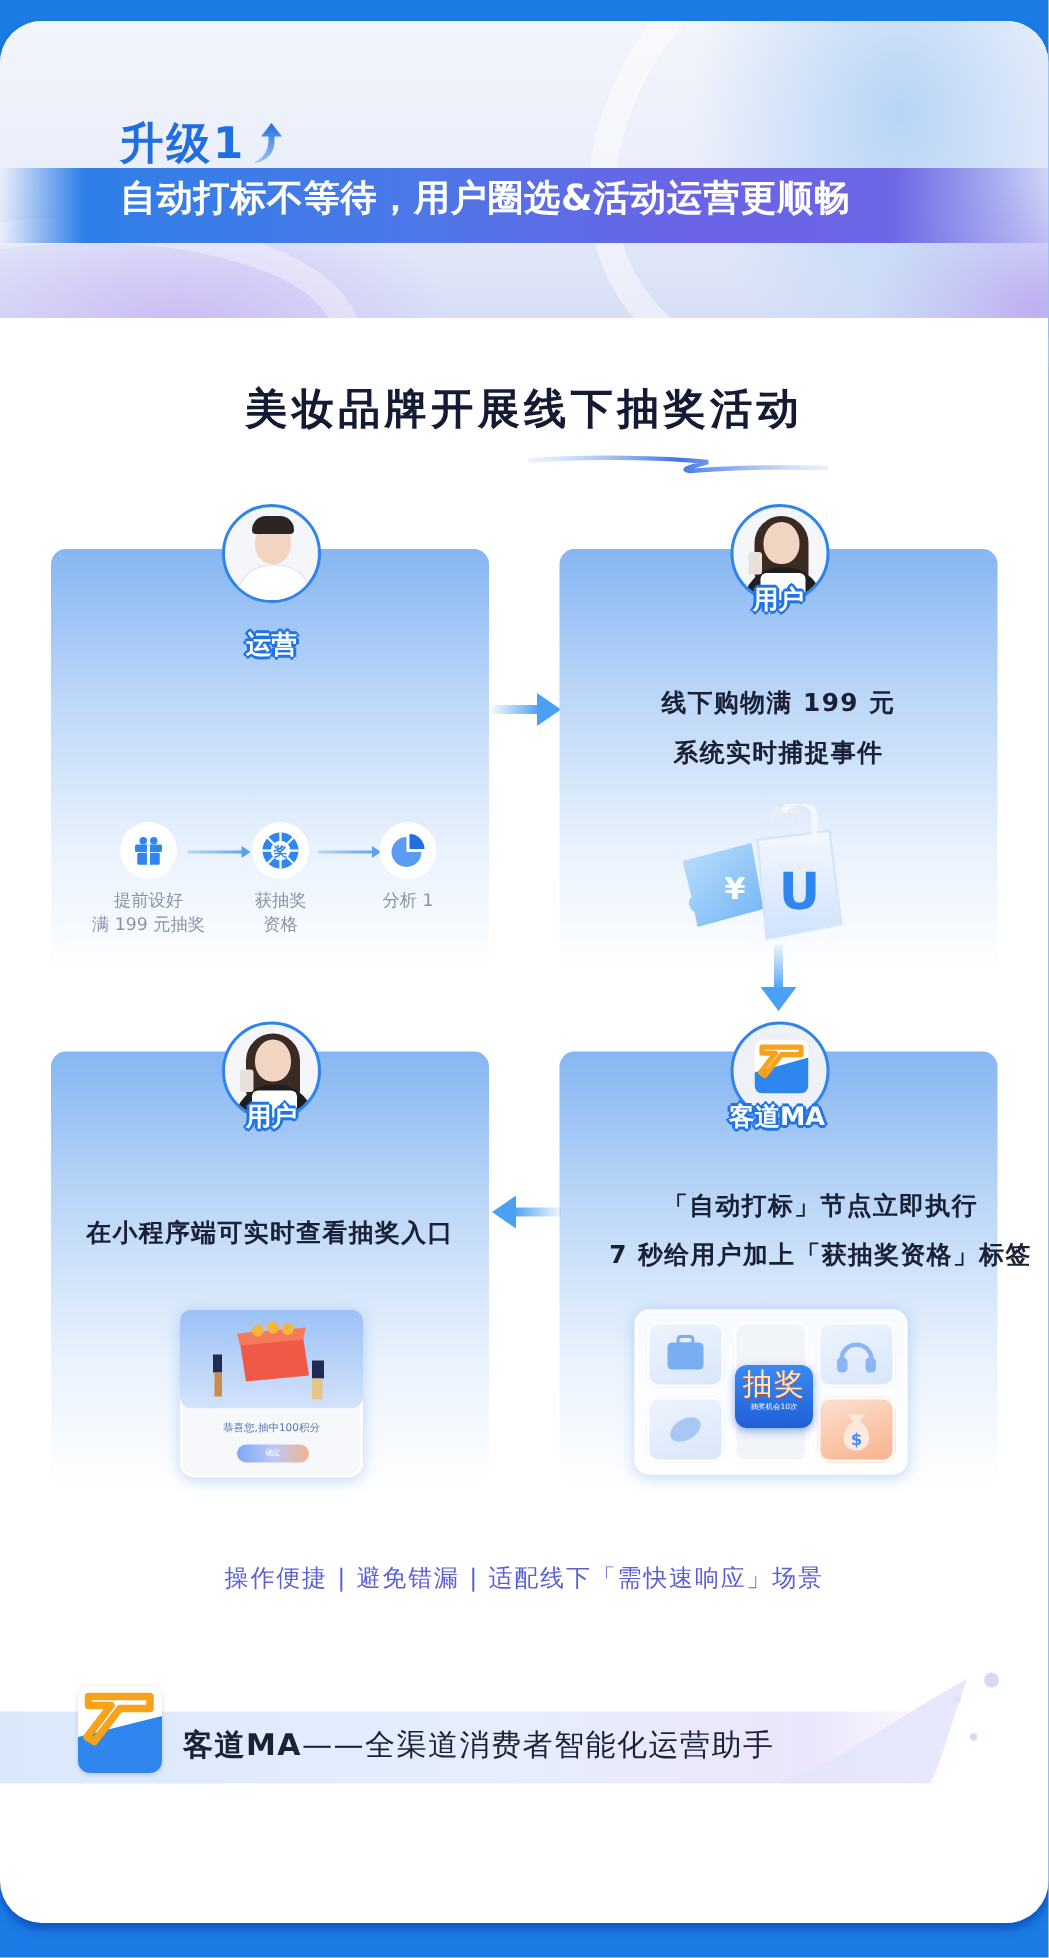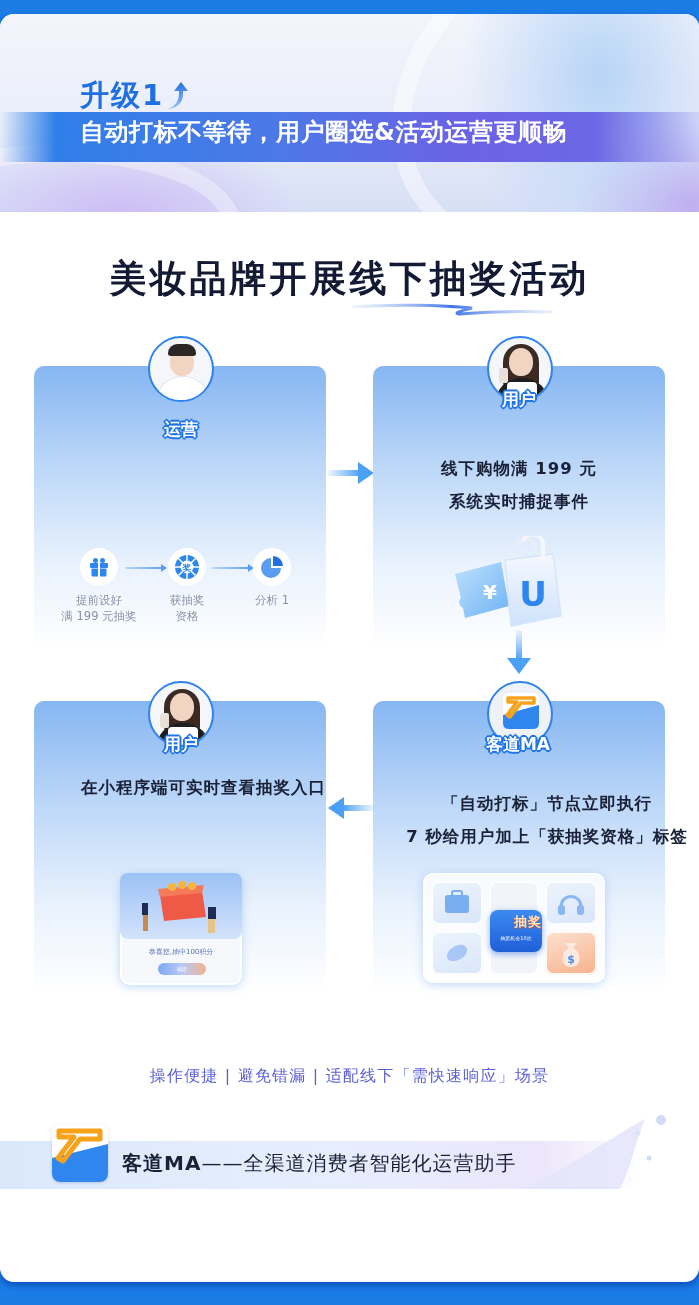--- a/index.html
+++ b/index.html
@@ -4,21 +4,21 @@
   <style>
     * { box-sizing: border-box; margin: 0; padding: 0; }
     html, body { width: 699px; height: 1305px; overflow: hidden; }
     body {
       background: #1b7ce6;
       font-family: "DejaVu Sans", "Liberation Sans", sans-serif;
       position: relative;
     }
     .card {
       position: absolute; left: 0; top: 14px; width: 699px; height: 1268px;
-      background: #ffffff; border-radius: 14px;
+      background: #ffffff; border-radius: 28px;
       box-shadow: 0 4px 6px rgba(4,50,160,0.55);
       overflow: hidden;
     }
     
     .hero {
       position: absolute; left: 0; top: 0; width: 699px; height: 198px;
       background:
         radial-gradient(ellipse 260px 120px at 120px 200px, rgba(201,177,245,0.75), transparent 70%),
         radial-gradient(ellipse 200px 260px at 600px 60px, rgba(170,205,245,0.8), transparent 70%),
         radial-gradient(ellipse 160px 120px at 690px 190px, rgba(186,160,240,0.8), transparent 70%),
@@ -39,21 +39,21 @@
       background: linear-gradient(90deg, rgba(56,134,235,0.0) 0%, #2f7fe8 8%, #4d78e8 40%, #6a63e6 65%, #6c67e5 85%, rgba(120,110,230,0.15) 100%);
     }
     .hero-subtitle {
       position: absolute; left: 80px; top: 102px;
       font-size: 24px; font-weight: bold; color: #ffffff; letter-spacing: 0.5px;
       white-space: nowrap;
     }
     
     .section-title {
       position: absolute; left: 0; width: 699px; top: 240px; text-align: center;
-      font-size: 37px; font-weight: bold; color: #141a33; letter-spacing: 3px;
+      font-size: 28px; font-weight: bold; color: #141a33; letter-spacing: 3px;
     }
     .underline {
       position: absolute; left: 352px; top: 288px; width: 200px; height: 16px;
     }
     
     .box {
       position: absolute; width: 292px; border-radius: 10px;
       background: linear-gradient(180deg, #86b6f2 0%, #bcd7f8 35%, #e9f2fd 70%, #ffffff 100%);
     }
     .box-1 { left: 34px; top: 352px; height: 284px; }
@@ -96,28 +96,28 @@
       position: absolute; border-radius: 10px;
       background: rgba(255,255,255,0.75);
       box-shadow: 0 2px 10px rgba(90,150,230,0.35), inset 0 0 0 2px rgba(255,255,255,0.9);
     }
     .prize-cell { position: absolute; border-radius: 8px; background: linear-gradient(160deg, #eef4fd, #d8e6fa); box-shadow: inset 0 0 0 2px rgba(255,255,255,0.9); }
     .prize-center {
       position: absolute; left: 67px; top: 37px; width: 52px; height: 42px; border-radius: 8px;
       background: linear-gradient(180deg, #3c8af0, #1f5fd8); box-shadow: 0 2px 6px rgba(31,95,216,0.5);
       text-align: center;
     }
-    .prize-big { font-size: 13px; font-weight: bold; color: #ffe7c2; line-height: 24px; text-shadow: 0 1px 0 #d44f1a; letter-spacing: 1px; padding-left: 24px; }
+    .prize-big { font-size: 20px; font-weight: normal; color: #ffe7c2; line-height: 24px; text-shadow: 0 1px 0 #d44f1a; letter-spacing: 1px; }
     .prize-small { font-size: 5px; color: #ffffff; line-height: 8px; }
     .win-text { position: absolute; left: 0; width: 100%; text-align: center; font-size: 7px; color: #5a74b3; }
     .win-btn { position: absolute; left: 38px; width: 48px; height: 12px; border-radius: 6px; background: linear-gradient(90deg, #7fa6f2, #b9c9f7, #f2b38f); font-size: 5px; color: #ffffff; text-align: center; line-height: 12px; }
     
     .benefits {
       position: absolute; left: 0; width: 699px; top: 1028px; text-align: center;
-      font-size: 16px; color: #5b5fd6; letter-spacing: 1.2px; margin-top: 24px;
+      font-size: 16px; color: #5b5fd6; letter-spacing: 1.2px;
     }
     
     .footer-band {
       position: absolute; left: 0; top: 1127px; width: 640px; height: 48px;
       background: linear-gradient(90deg, #dbe8fc 0%, #e6eefd 50%, #ece6fb 85%, rgba(236,230,251,0) 100%);
       border-radius: 0 24px 24px 0;
     }
     .footer-text { position: absolute; left: 122px; top: 1136px; font-size: 20px; color: #1c2236; letter-spacing: 1px; white-space: nowrap; }
     .footer-text b { font-weight: bold; }
     .logo {
@@ -324,21 +324,21 @@
         <linearGradient id="al" x1="1" y1="0" x2="0" y2="0">
           <stop offset="0" stop-color="#5aa6f5" stop-opacity="0.1"></stop>
           <stop offset="1" stop-color="#4aa0f5"></stop>
         </linearGradient>
       </defs>
     <rect x="14" y="8" width="32" height="6" fill="url(#al)"></rect>
       <path d="M16 0 L0 11 L16 22 Z" fill="#4aa0f5"></path>
   </svg>
 
   <div class="box box-3">
-    <div class="box-text" style="top:70px;text-align:right;">
+    <div class="box-text" style="top:104px;">
       <div>在小程序端可实时查看抽奖入口</div>
     </div>
     <div class="ill-card" style="left:86px; top:172px; width:122px; height:112px; background:#f6f8fc;">
       <svg style="position:absolute; left:0; top:0;" width="122" height="66" viewBox="0 0 122 66">
         <defs>
             <linearGradient id="sky" x1="0" y1="0" x2="0" y2="1">
               <stop offset="0" stop-color="#9cc1f6"></stop>
               <stop offset="1" stop-color="#d3e3fb"></stop>
             </linearGradient>
           </defs>

